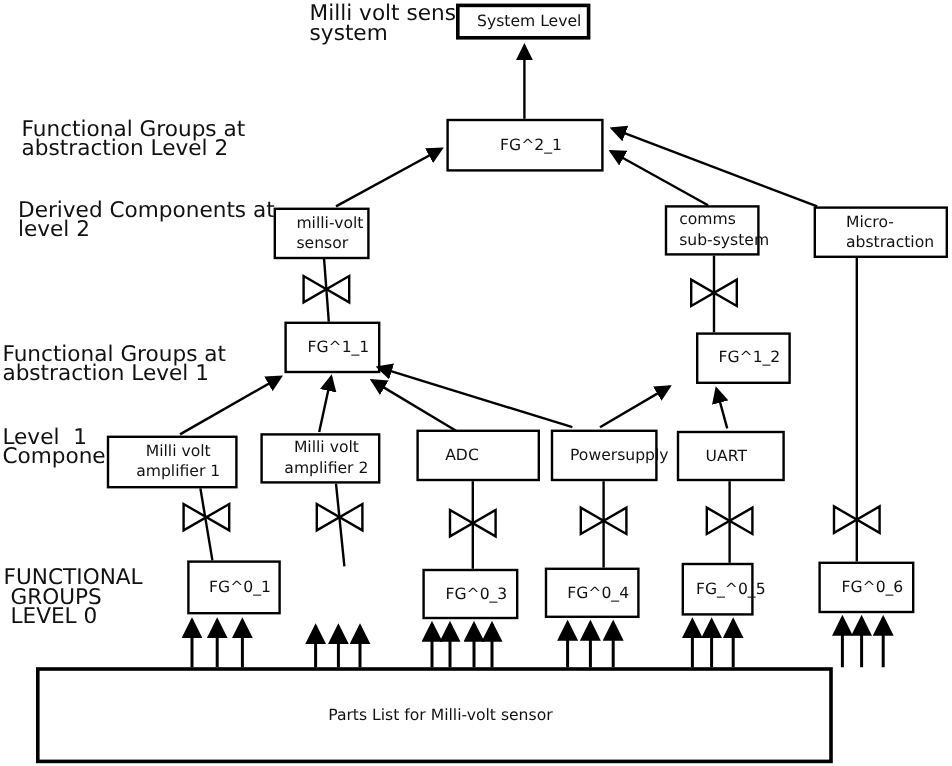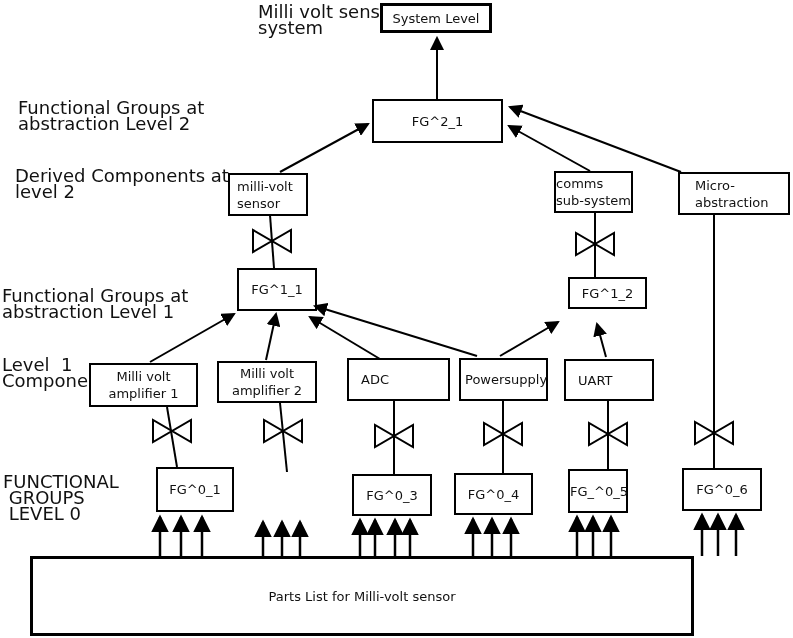--- a/index.html
+++ b/index.html
@@ -4,21 +4,21 @@
 <style>
   html,body { margin:0; padding:0; background:#ffffff; }
   #stage {
     position:relative; width:793px; height:638px; background:#ffffff;
     font-family:"DejaVu Sans","Liberation Sans",sans-serif; color:#111111;
     overflow:hidden;
   }
   .box {
     position:absolute; background:#ffffff; border:2px solid #000000;
     display:flex; align-items:center; box-sizing:border-box;
-    font-size:13px; line-height:17px; z-index:2;
+    font-size:13px; line-height:17px; z-index:2;padding-left:10px;
   }
   .box > span { width:100%; text-align:center; white-space:pre; }
   .box.left > span { text-align:left; }
   .box.thick { border-width:3px; }
   .lbl {
     position:absolute; font-size:18px; line-height:16px; white-space:pre; z-index:2;
   }
   #wires { position:absolute; left:0; top:0; z-index:3; pointer-events:none; }
 </style>
 </head>
@@ -56,21 +56,21 @@
 sub-system</span>
     </div>
   <div class="box left" style="left:678px; top:172px; width:112px; height:43px;">
       <span style="padding-left:15px;">Micro-
 abstraction</span>
     </div>
 
   <div class="box" style="left:237px; top:268px; width:80px;  height:43px;">
       <span>FG^1_1</span>
     </div>
-  <div class="box" style="left:568px; top:277px; width:79px;  height:32px;">
+  <div class="box" style="left:580px; top:277px; width:79px;  height:43px;">
       <span>FG^1_2</span>
     </div>
 
   <div class="box" style="left:89px;  top:363px; width:109px; height:44px;">
       <span>Milli volt
 amplifier 1</span>
     </div>
   <div class="box" style="left:217px; top:361px; width:100px; height:42px;">
       <span>Milli volt
 amplifier 2</span>

